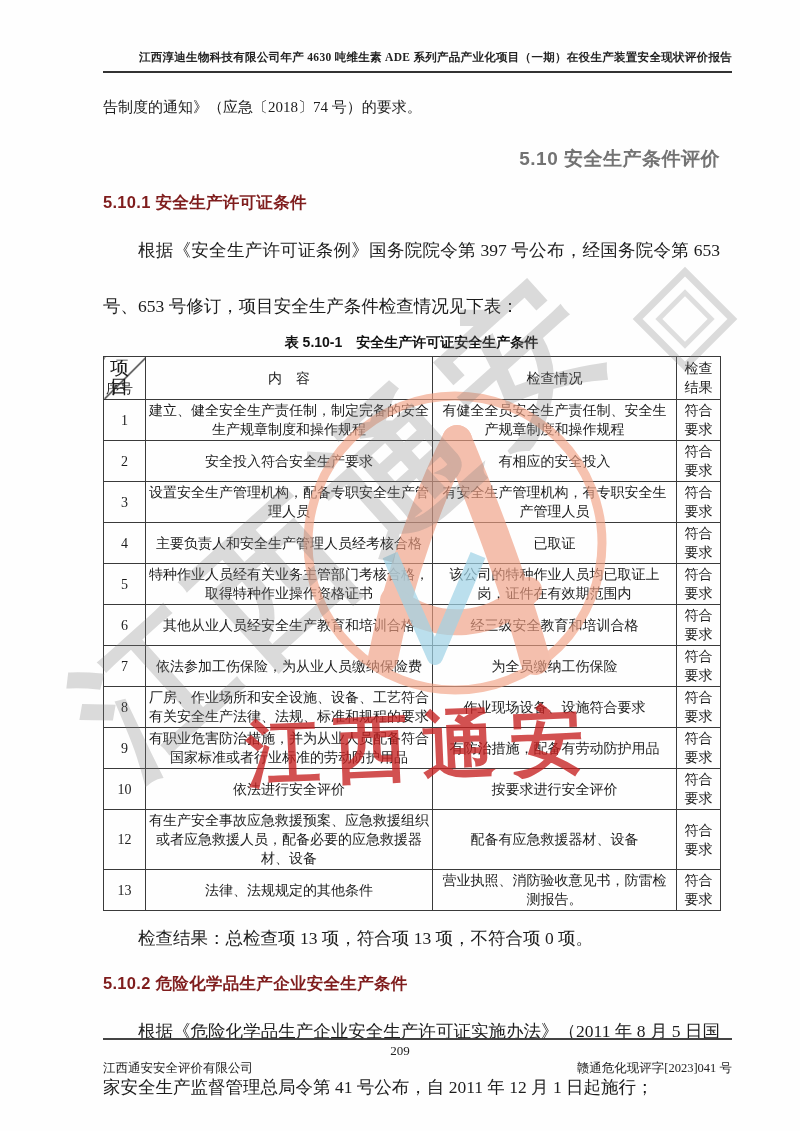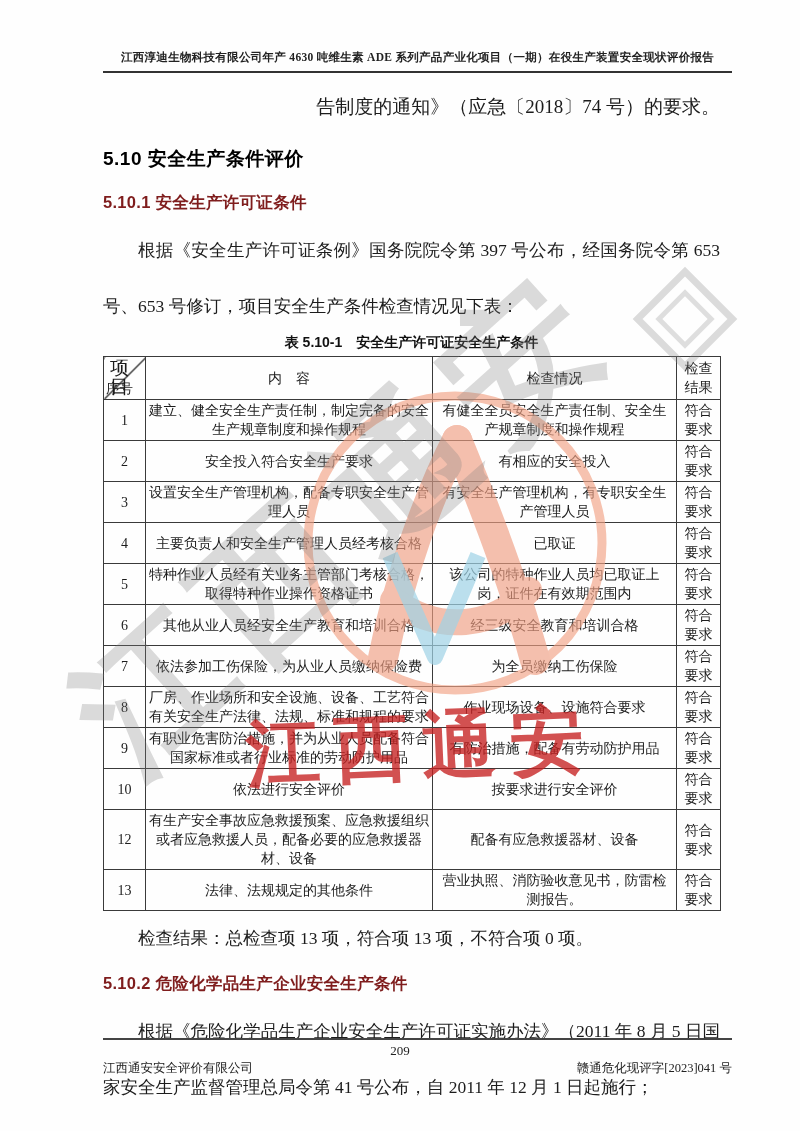--- a/index.html
+++ b/index.html
@@ -9,30 +9,30 @@
     margin:0 auto;
     background:#fefefe;
     overflow:hidden;
     font-family:"Liberation Serif","DejaVu Serif",serif;
     color:#1c1c1c;
   }
   
   .run-header{
     position:absolute;left:103px;width:629px;top:50px;
     font-size:11.5px;font-weight:bold;letter-spacing:.3px;
-    text-align:center;color:#222;
+    text-align:right;color:#222;
     padding-bottom:6px;border-bottom:2px solid #333;
   }
   
   .content{position:absolute;left:103px;width:617px;top:88px;z-index:1;}
-  .intro-line{font-size:19px;line-height:30px;margin:4px 0 0 0;text-align:right;}
+  .intro-line{font-size:15px;line-height:30px;margin:4px 0 0 0;}
   .h-510{
     font-family:"Liberation Sans","DejaVu Sans",sans-serif;
-    font-size:19px;font-weight:bold;color:#000000;
-    margin:24px 0 0 0;letter-spacing:.5px;
+    font-size:19px;font-weight:bold;color:#737373;
+    margin:24px 0 0 0;letter-spacing:.5px;text-align:right;
   }
   .h-sub{
     font-family:"Liberation Sans","DejaVu Sans",sans-serif;
     font-size:16.5px;font-weight:bold;color:#7f1d1d;
     margin:20px 0 0 0;letter-spacing:.3px;
   }
   .para{
     font-size:17.5px;line-height:56px;text-align:justify;
     text-indent:2em;margin:8px 0 0 0;
   }

